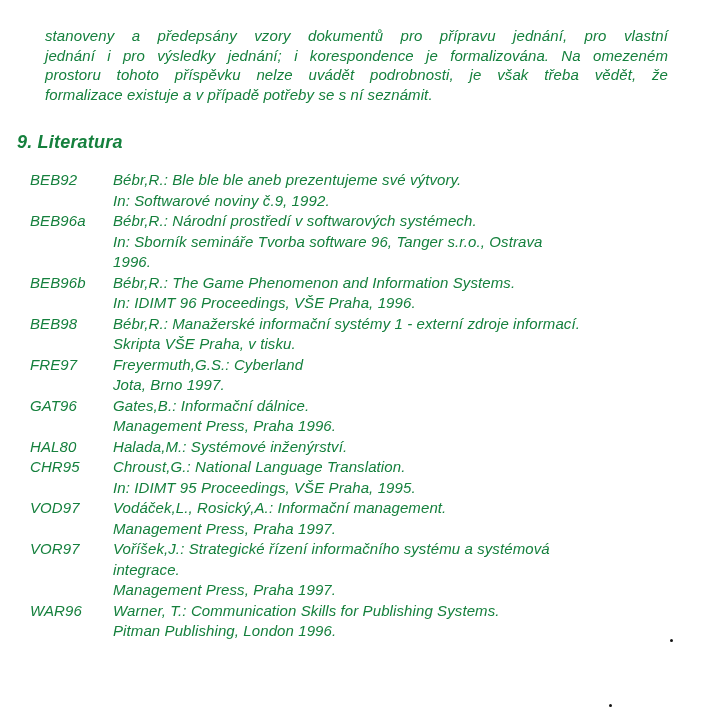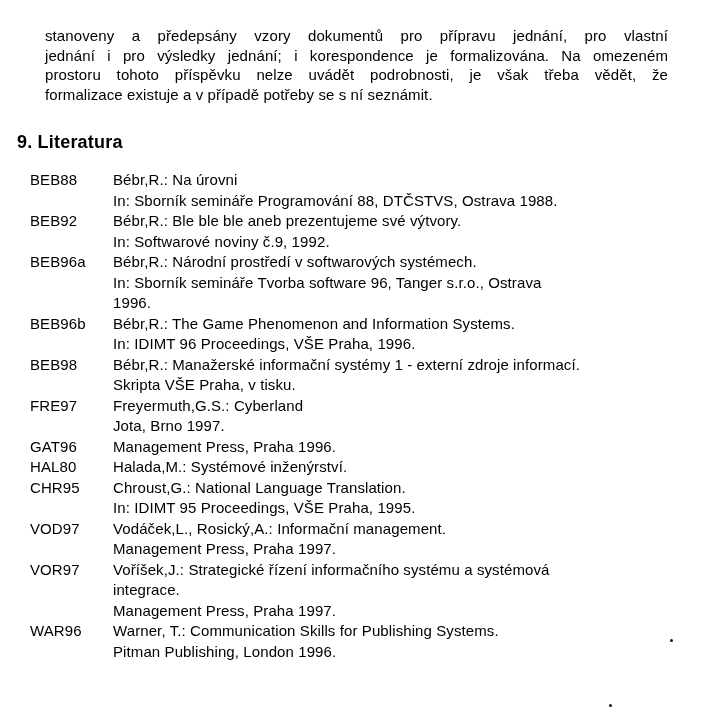--- a/index.html
+++ b/index.html
@@ -5,23 +5,24 @@
   html, body {
     margin: 0;
     padding: 0;
     background: #ffffff;
   }
   .page {
     position: relative;
     width: 706px;
     height: 723px;
     background: #ffffff;
-    color: #000000;
+    color: #15803d;
     font-family: "Liberation Sans", sans-serif;
     overflow: hidden;
+    font-style: italic;
   }
   
   .paragraph {
     margin: 26px 38px 0 45px;
     font-size: 15px;
     line-height: 19.5px;
     letter-spacing: 0.1px;
   }
   .para-line {
     text-align: justify;
@@ -75,27 +76,20 @@
       <div class="para-line">stanoveny a předepsány vzory dokumentů pro přípravu jednání, pro vlastní</div>
       <div class="para-line">jednání i pro výsledky jednání; i korespondence je formalizována. Na omezeném</div>
       <div class="para-line">prostoru tohoto příspěvku nelze uvádět podrobnosti, je však třeba vědět, že</div>
       <div class="para-line last">formalizace existuje a v případě potřeby se s ní seznámit.</div>
     </div>
 
   <div class="heading">9. Literatura</div>
 
   <div class="bibliography" id="bibliography">
       <div class="bib-entry">
-        <span class="bib-label">BEB88</span>
-        <div class="bib-lines">
-          <div class="bib-line">Bébr,R.: Na úrovni</div>
-          <div class="bib-line">In: Sborník semináře Programování 88, DTČSTVS, Ostrava 1988.</div>
-        </div>
-      </div>
-      <div class="bib-entry">
         <span class="bib-label">BEB92</span>
         <div class="bib-lines">
           <div class="bib-line">Bébr,R.: Ble ble ble aneb prezentujeme své výtvory.</div>
           <div class="bib-line">In: Softwarové noviny č.9, 1992.</div>
         </div>
       </div>
       <div class="bib-entry">
         <span class="bib-label">BEB96a</span>
         <div class="bib-lines">
           <div class="bib-line">Bébr,R.: Národní prostředí v softwarových systémech.</div>
@@ -120,20 +114,21 @@
       <div class="bib-entry">
         <span class="bib-label">FRE97</span>
         <div class="bib-lines">
           <div class="bib-line">Freyermuth,G.S.: Cyberland</div>
           <div class="bib-line">Jota, Brno 1997.</div>
         </div>
       </div>
       <div class="bib-entry">
         <span class="bib-label">GAT96</span>
         <div class="bib-lines">
+          <div class="bib-line">Gates,B.: Informační dálnice.</div>
           <div class="bib-line">Management Press, Praha 1996.</div>
         </div>
       </div>
       <div class="bib-entry">
         <span class="bib-label">HAL80</span>
         <div class="bib-lines">
           <div class="bib-line">Halada,M.: Systémové inženýrství.</div>
         </div>
       </div>
       <div class="bib-entry">

